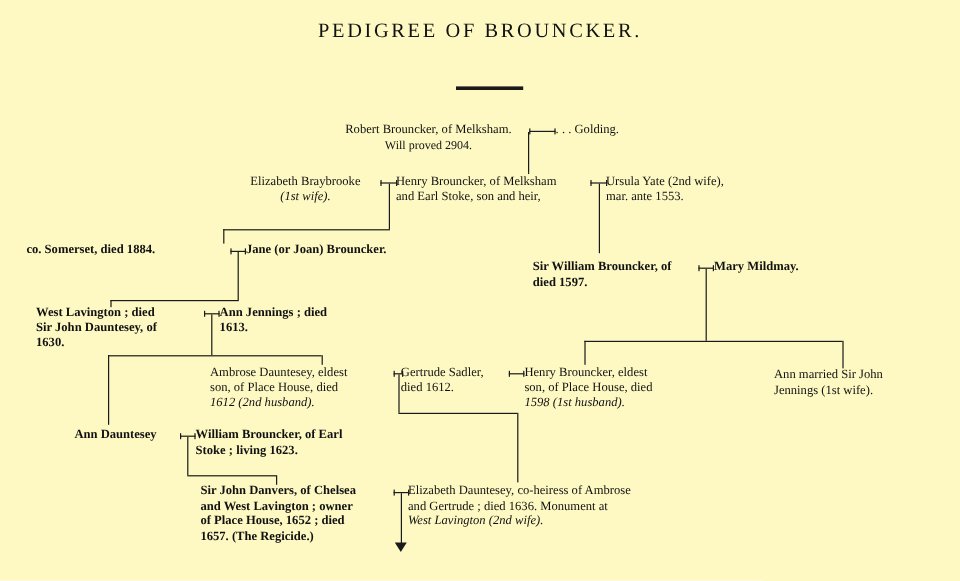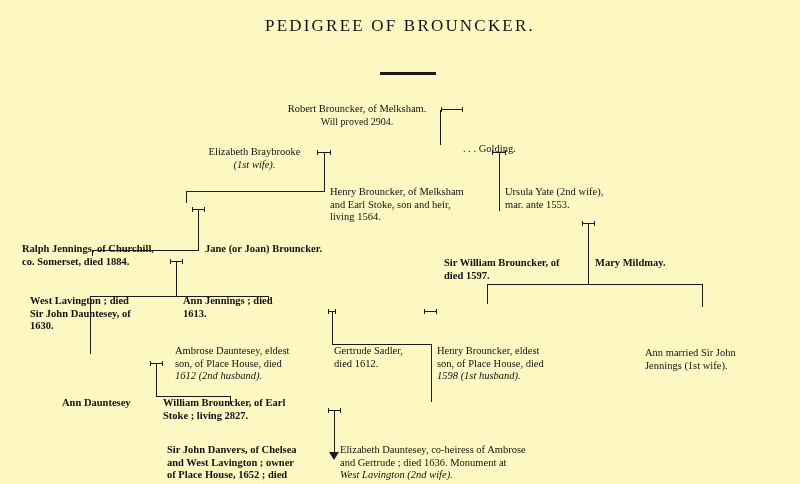--- a/index.html
+++ b/index.html
@@ -38,21 +38,21 @@
     height: 3px;
   }
   .node {
     position: absolute;
     font-size: 10.5px;
     line-height: 12.6px;
     color: #111;
     white-space: nowrap;
   }
   .node.center { text-align: center; }
-  .node.left { text-align: left; margin-top: 40px; }
+  .node.left { text-align: left; }
   .node b { font-weight: bold; }
   .node i { }
   .line {
     position: absolute;
     background: #1a1a1a;
   }
   .h { height: 1px; }
   .v { width: 1px; }
   .marriage {
     position: absolute;
@@ -100,37 +100,35 @@
   <div class="line v" style="left:440px; top:110px; height:34px;"></div>
   <div class="line h" style="left:440px; top:144px; width:1px;"></div>
 
   <div class="node center" style="left:192px; top:146px; width:125px;">
     <div>Elizabeth Braybrooke</div>
     <div><i>(1st wife).</i></div>
   </div>
   <div class="node left" style="left:330px; top:146px; width:175px;">
     <div>Henry Brouncker, of Melksham</div>
     <div>and Earl Stoke, son and heir,</div>
-    <div>living 1564.</div>
   </div>
   <div class="node left" style="left:505px; top:146px; width:140px;">
     <div>Ursula Yate (2nd wife),</div>
     <div>mar. ante 1553.</div>
   </div>
   <div class="marriage" style="left:317px; top:152px; width:14px;"></div>
   <div class="marriage" style="left:492px; top:152px; width:14px;"></div>
 
   <div class="line v" style="left:324px; top:153px; height:38px;"></div>
   <div class="line h" style="left:186px; top:191px; width:139px;"></div>
   <div class="line v" style="left:186px; top:191px; height:12px;"></div>
 
   <div class="line v" style="left:499px; top:153px; height:58px;"></div>
 
   <div class="node left" style="left:22px; top:203px; width:170px;">
-    <div><b>Ralph Jennings, of Churchill,</b></div>
     <div><b>co. Somerset, died 1884.</b></div>
   </div>
   <div class="node left" style="left:205px; top:203px; width:180px;">
     <div><b>Jane (or Joan) Brouncker.</b></div>
   </div>
   <div class="marriage" style="left:192px; top:209px; width:13px;"></div>
 
   <div class="line v" style="left:198px; top:210px; height:40px;"></div>
   <div class="line h" style="left:92px; top:250px; width:107px;"></div>
   <div class="line v" style="left:92px; top:250px; height:6px;"></div>
@@ -189,21 +187,21 @@
 
   <div class="line v" style="left:332px; top:312px; height:32px;"></div>
   <div class="line h" style="left:332px; top:344px; width:99px;"></div>
   <div class="line v" style="left:431px; top:344px; height:58px;"></div>
 
   <div class="node left" style="left:62px; top:357px; width:90px;">
     <div><b>Ann Dauntesey</b></div>
   </div>
   <div class="node left" style="left:163px; top:357px; width:165px;">
     <div><b>William Brouncker, of Earl</b></div>
-    <div><b>Stoke ; living 2827.</b></div>
+    <div><b>Stoke ; living 1623.</b></div>
   </div>
   <div class="marriage" style="left:150px; top:363px; width:13px;"></div>
 
   <div class="line v" style="left:156px; top:364px; height:32px;"></div>
   <div class="line h" style="left:156px; top:396px; width:74px;"></div>
   <div class="line v" style="left:230px; top:396px; height:8px;"></div>
 
   <div class="node left" style="left:167px; top:404px; width:170px;">
     <div><b>Sir John Danvers, of Chelsea</b></div>
     <div><b>and West Lavington ; owner</b></div>

